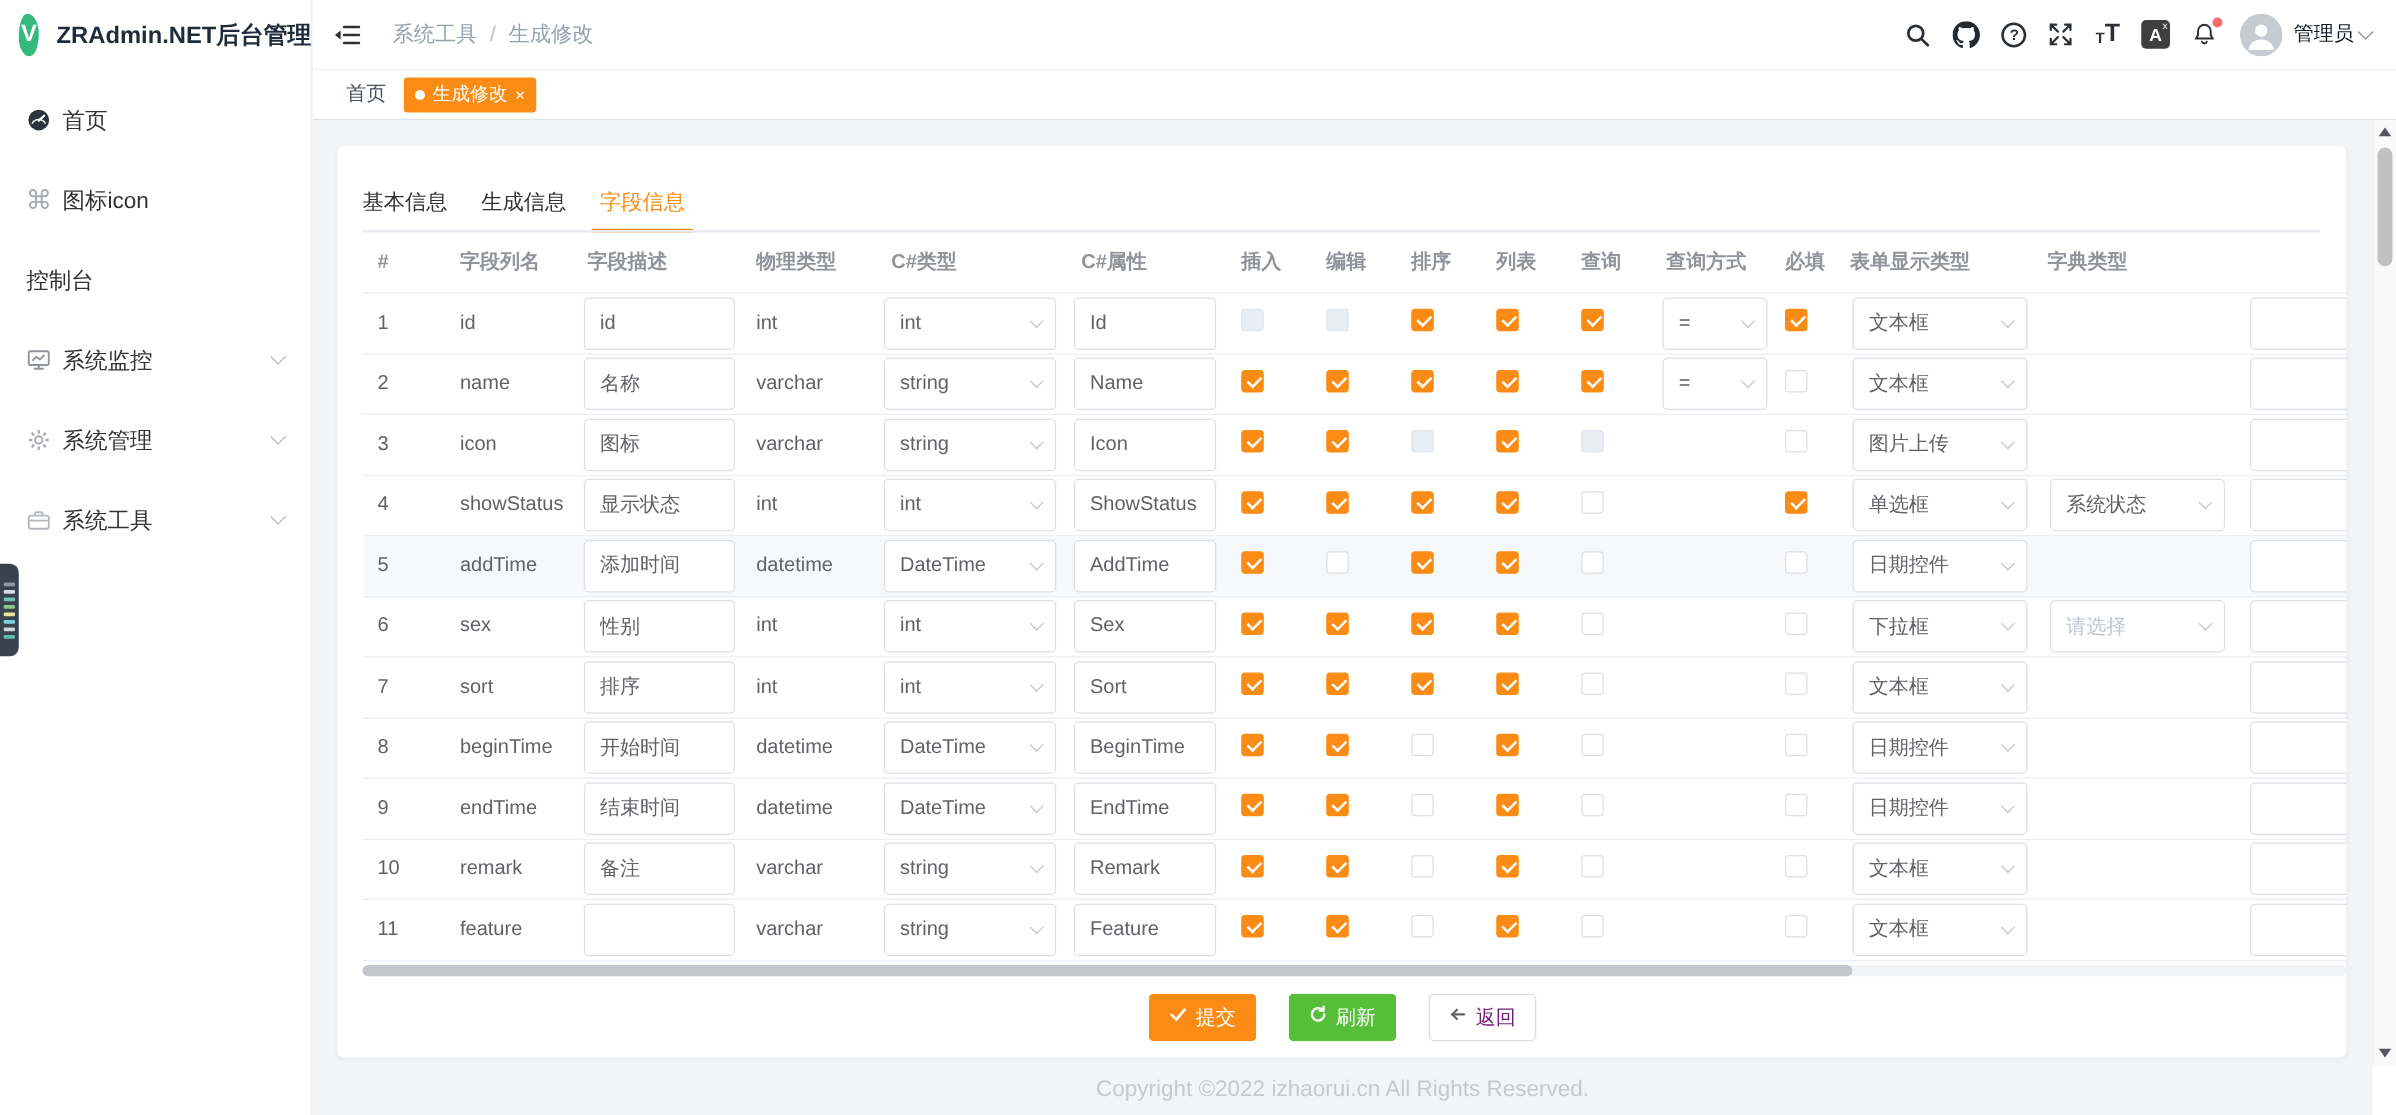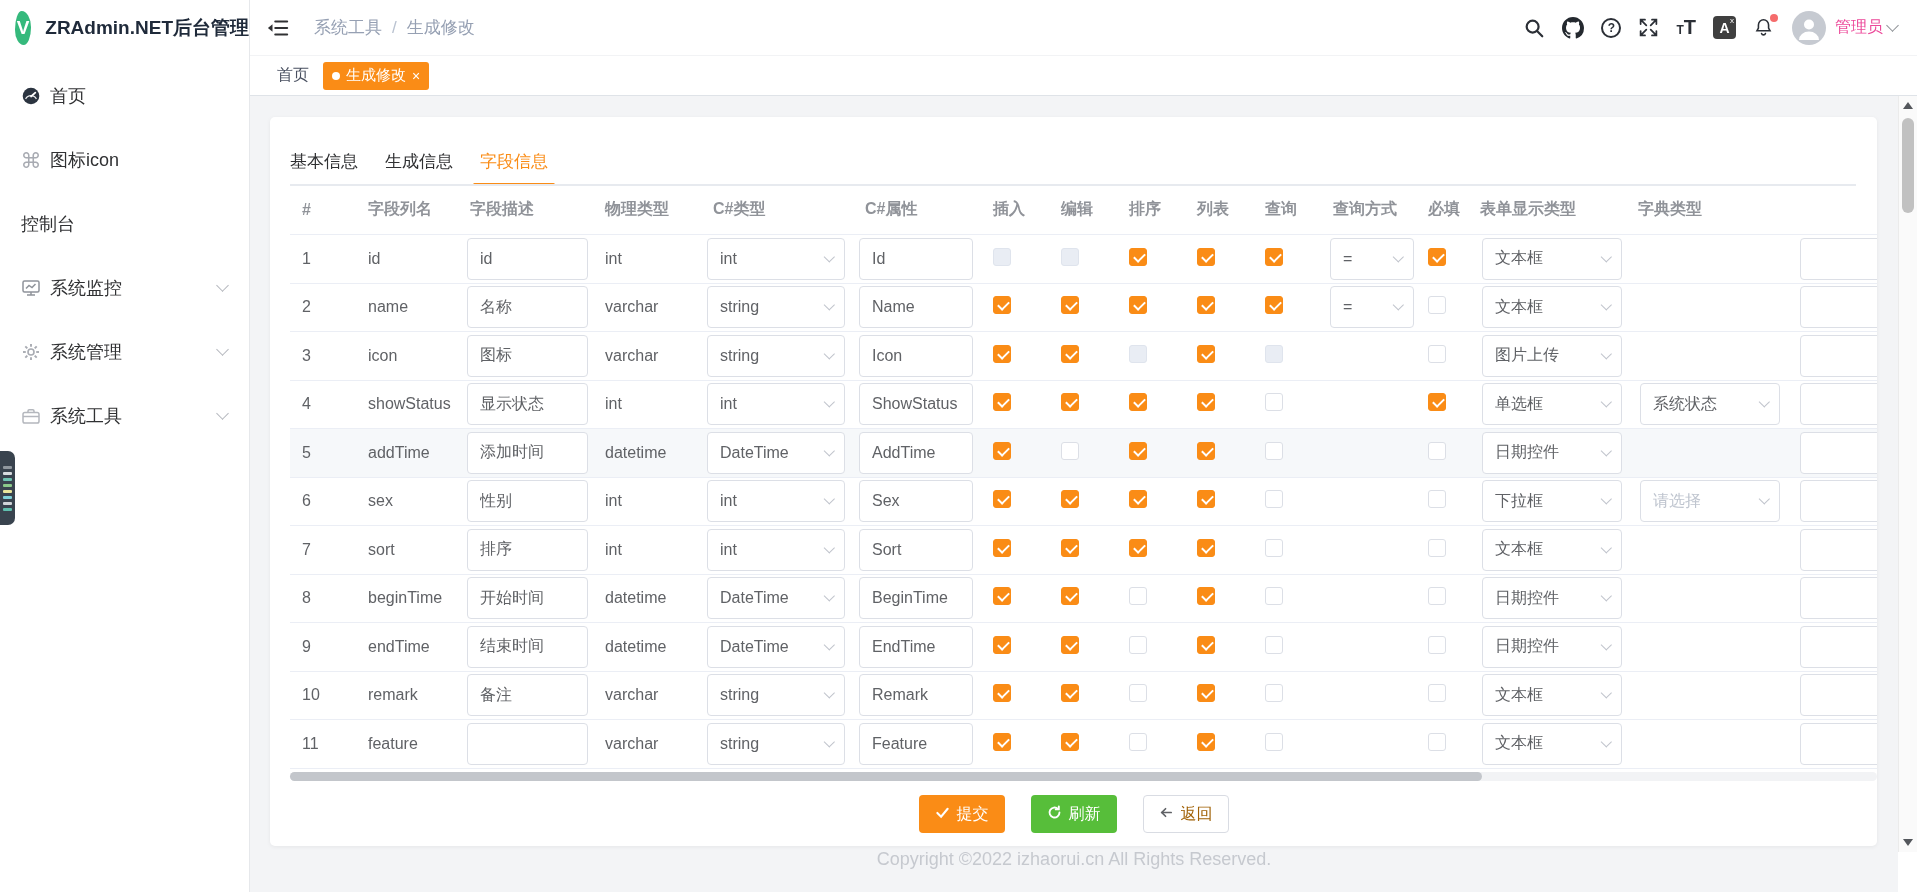--- a/index.html
+++ b/index.html
@@ -49,21 +49,21 @@
   .badge-dot{position:absolute;top:-3px;right:-4px;width:8px;height:8px;border-radius:50%;background:var(--danger)}
   .help-ico{width:20px;height:20px;border:2px solid #2b2f36;border-radius:50%;display:flex;align-items:center;
             justify-content:center;font-size:12px;font-weight:bold;color:#2b2f36}
   .fs-ico{display:flex;align-items:flex-end;color:#2b2f36;font-weight:bold}
   .fs-s{font-size:12px;line-height:1}
   .fs-b{font-size:20px;line-height:.85}
   .tr-ico{width:23px;height:23px;background:#3f3f3f;border-radius:4px;color:#fff;display:flex;
           align-items:center;justify-content:center;font-size:14px;font-weight:bold;position:relative}
   .tr-x{position:absolute;top:1px;right:2px;font-size:8px;font-weight:normal;line-height:1}
   .avatar-wrap{margin-left:18px;cursor:pointer;display:flex;align-items:center}
-  .user-name{font-size:16px;color:#ec4899;margin:0 5px 0 9px;white-space:nowrap}
+  .user-name{font-size:16px;color:#0f172a;margin:0 5px 0 9px;white-space:nowrap}
   .chev-down{width:9px;height:9px;border-left:1.6px solid #8d9095;border-bottom:1.6px solid #8d9095;
              transform:rotate(-45deg);margin-top:-4px;cursor:pointer}
 
   
   .tagbar{position:absolute;left:250px;top:56px;width:1667px;height:40px;background:#fff;
           border-bottom:1px solid #dfe3e8;display:flex;align-items:center;padding-left:27px;z-index:3}
   .tag-plain{font-size:16px;color:#495060;margin-right:14px;cursor:pointer}
   .tag-active{height:28px;background:var(--accent);border-radius:3px;color:#fff;font-size:15px;
               display:flex;align-items:center;padding:0 9px;gap:6px;cursor:pointer}
   .tag-dot{width:8px;height:8px;border-radius:50%;background:#fff}
@@ -114,23 +114,23 @@
   .cb.disabled{background:#e9edf4;border-color:#dfe4ed;cursor:not-allowed}
 
   .hscroll{position:absolute;left:20px;top:655px;width:1587px;height:9px;background:#f2f3f5;border-radius:5px}
   .hthumb{position:absolute;left:0;top:0;height:9px;width:1192px;background:#c3c6cb;border-radius:5px;cursor:pointer}
 
   .btnrow{position:absolute;left:0;top:678px;width:100%;display:flex;justify-content:center;gap:26px}
   .btn{height:38px;border-radius:4px;display:flex;align-items:center;gap:7px;padding:0 15px;
        font-size:16px;cursor:pointer;border:1px solid transparent;white-space:nowrap;font-family:inherit}
   .btn.primary{background:var(--accent);color:#fff}
   .btn.success{background:var(--success);color:#fff}
-  .btn.plain{background:#fff;color:#a16207;border-color:#d9dce3}
-
-  .footer{position:absolute;left:0;bottom:22px;width:100%;text-align:center;color:#c6c9cf;font-size:18px}
+  .btn.plain{background:#fff;color:#701a75;border-color:#d9dce3}
+
+  .footer{position:absolute;left:0;bottom:10px;width:100%;text-align:center;color:#c6c9cf;font-size:18px}
 
   
   .vscroll{position:absolute;left:1898px;top:96px;width:19px;height:756px;background:#fafafa;
            border-left:1px solid #ebebeb;z-index:6}
   .vs-up{position:absolute;top:6px;left:4px;width:0;height:0;border-left:5.5px solid transparent;
          border-right:5.5px solid transparent;border-bottom:7px solid #54575c;cursor:pointer}
   .vs-down{position:absolute;bottom:6px;left:4px;width:0;height:0;border-left:5.5px solid transparent;
            border-right:5.5px solid transparent;border-top:7px solid #54575c;cursor:pointer}
   .vs-thumb{position:absolute;top:22px;left:3px;width:12px;height:95px;background:#c1c1c1;
             border-radius:7px;cursor:pointer}

